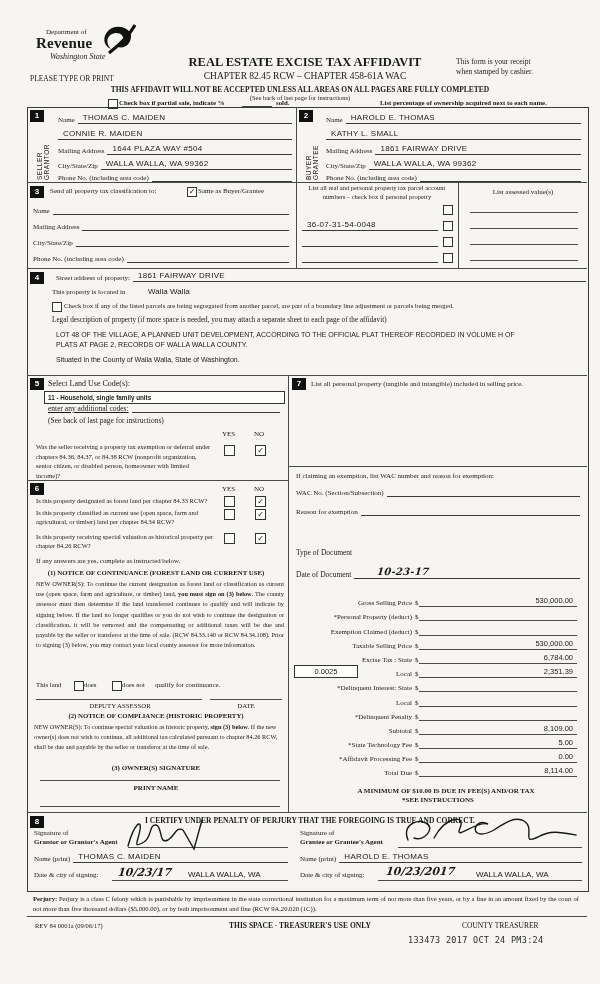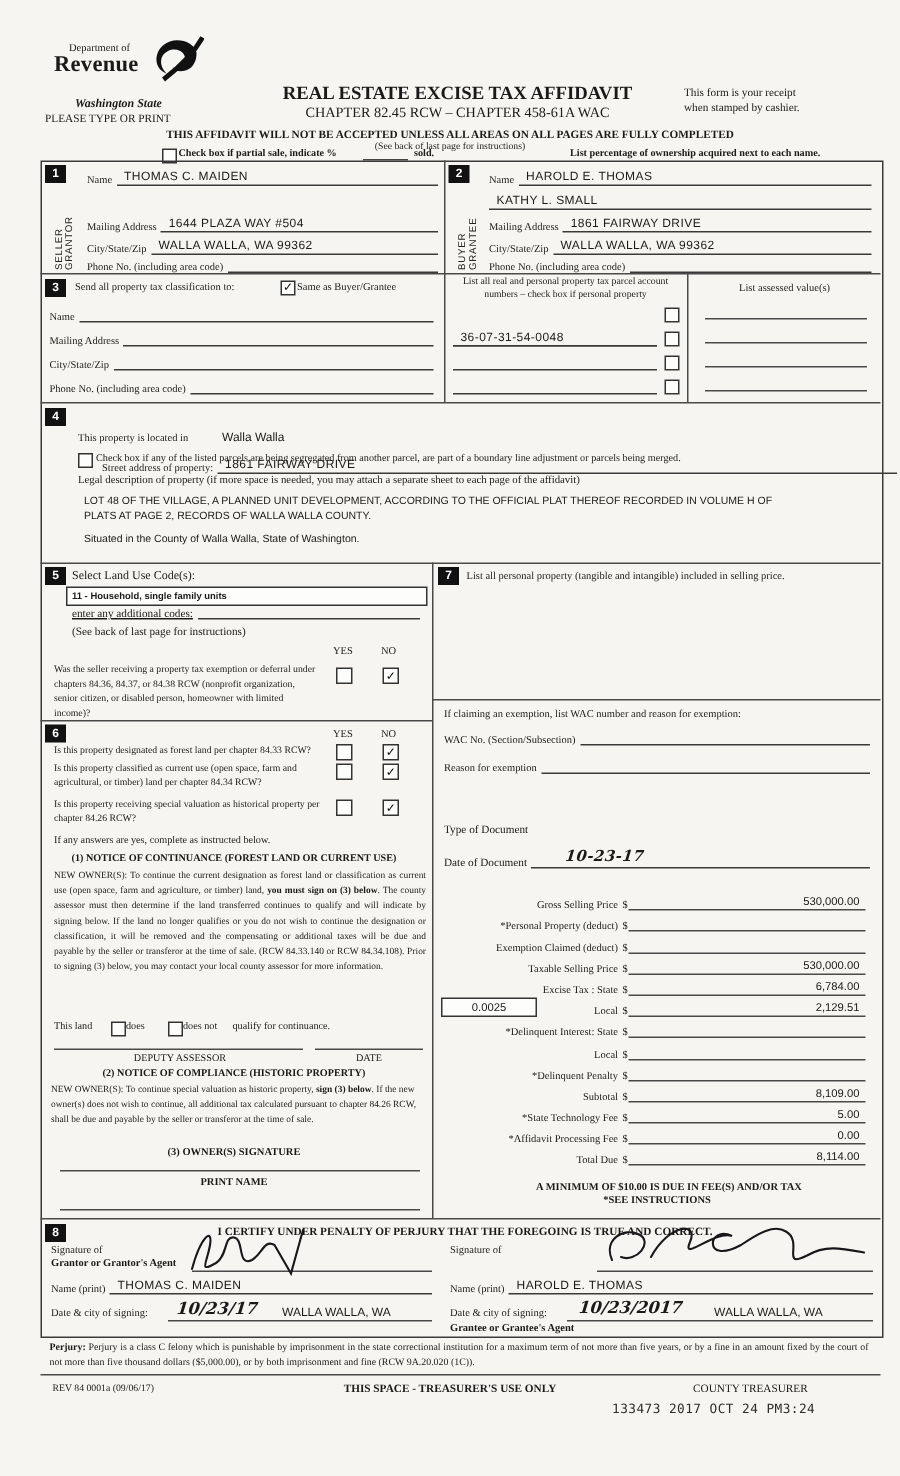--- a/index.html
+++ b/index.html
@@ -28,21 +28,21 @@
   .ratebox{border:1.2px solid #333;background:#fdfdfb;font-family:"Liberation Sans",sans-serif;font-size:7.5px;text-align:center;width:62px;margin-right:auto;margin-left:0;padding:1px 0;align-self:flex-end;}
   .smallcell{font-size:6.5px;}
 </style>
 </head>
 <body>
 
 <div class="paper">
 
   <div class="abs" style="left:46px;top:28px;font-size:7px;">Department of</div>
   <div class="abs b" style="left:36px;top:35px;font-size:15px;letter-spacing:.2px;">Revenue</div>
-  <div class="abs i" style="left:50px;top:64px;font-size:8px;font-weight:bold;">Washington State</div>
+  <div class="abs i" style="left:50px;top:52px;font-size:8px;">Washington State</div>
   <span class="abs" style="left:100px;top:24px;">
     <svg width="36" height="34" viewBox="0 0 36 34">
       <path d="M31 11 C 29 3, 16 0, 9 6 C 2 12, 3 22, 11 25 C 6 20, 6 13, 12 10 C 18 7, 25 11, 23 17 C 22 21, 18 22, 15 21 C 18 25, 26 24, 29 19 C 31 16, 31 13, 31 11 Z" fill="#111"></path>
       <path d="M35 1 C 30 10, 22 19, 9 29" stroke="#111" stroke-width="3.2" fill="none"></path>
     </svg>
   </span>
   <div class="abs b ctr" style="left:135px;top:55px;width:340px;font-size:12.5px;">REAL ESTATE EXCISE TAX AFFIDAVIT</div>
   <div class="abs ctr" style="left:135px;top:71px;width:340px;font-size:9.5px;">CHAPTER 82.45 RCW – CHAPTER 458-61A WAC</div>
   <div class="abs" style="left:456px;top:57px;font-size:7.5px;">This form is your receipt</div>
   <div class="abs" style="left:456px;top:67px;font-size:7.5px;">when stamped by cashier.</div>
@@ -69,20 +69,23 @@
 
   <div class="numbox" style="left:30px;top:110px;">1</div>
   <div class="abs" style="left:36px;top:122px;height:58px;display:flex;">
     <span class="vertlbl">SELLER</span>
     <span class="vertlbl">GRANTOR</span>
   </div>
   <div class="frow" style="left:58px;top:113px;width:234px;">
     <span class="lab">Name</span>
     <span class="ul">THOMAS C. MAIDEN</span>
   </div>
+  <div class="frow" style="left:58px;top:129px;width:234px;">
+    <span class="ul">CONNIE R. MAIDEN</span>
+  </div>
   <div class="frow" style="left:58px;top:144px;width:234px;">
     <span class="lab">Mailing Address</span>
     <span class="ul">1644 PLAZA WAY #504</span>
   </div>
   <div class="frow" style="left:58px;top:159px;width:234px;">
     <span class="lab">City/State/Zip</span>
     <span class="ul">WALLA WALLA, WA  99362</span>
   </div>
   <div class="frow" style="left:58px;top:171px;width:234px;">
     <span class="lab">Phone No. (including area code)</span>
@@ -151,21 +154,21 @@
       <span class="ul"></span>
     </div>
   <span class="abs cb" style="left:443px;top:253px;"></span>
   <div class="abs ctr" style="left:462px;top:188px;width:122px;font-size:7px;">List assessed value(s)</div>
   <div class="abs" style="left:470px;top:212px;width:108px;border-bottom:1px solid #4a4a4a;"></div>
   <div class="abs" style="left:470px;top:228px;width:108px;border-bottom:1px solid #4a4a4a;"></div>
   <div class="abs" style="left:470px;top:244px;width:108px;border-bottom:1px solid #4a4a4a;"></div>
   <div class="abs" style="left:470px;top:260px;width:108px;border-bottom:1px solid #4a4a4a;"></div>
 
   <div class="numbox" style="left:30px;top:272px;">4</div>
-  <div class="frow" style="left:68px;top:271px;width:530px;margin-top:34px;">
+  <div class="frow" style="left:56px;top:271px;width:530px;">
     <span class="lab">Street address of property:</span>
     <span class="ul">1861 FAIRWAY DRIVE</span>
   </div>
   <span class="abs" style="left:52px;top:288px;font-size:7px;">This property is located in</span>
   <span class="abs sans" style="left:148px;top:287px;font-size:8px;">Walla Walla</span>
   <span class="abs cb" style="left:52px;top:302px;"></span>
   <span class="abs" style="left:64px;top:302px;font-size:6.8px;">Check box if any of the listed parcels are being segregated from another parcel, are part of a boundary line adjustment or parcels being merged.</span>
   <div class="abs" style="left:52px;top:316px;font-size:7.2px;">Legal description of property (if more space is needed, you may attach a separate sheet to each page of the affidavit)</div>
   <div class="abs sans" style="left:56px;top:330px;width:480px;font-size:7px;line-height:9.6px;">LOT 48 OF THE VILLAGE, A PLANNED UNIT DEVELOPMENT, ACCORDING TO THE OFFICIAL PLAT THEREOF RECORDED IN VOLUME H OF PLATS AT PAGE 2, RECORDS OF WALLA WALLA COUNTY.</div>
   <div class="abs sans" style="left:56px;top:356px;font-size:7px;">Situated in the County of Walla Walla, State of Washington.</div>
@@ -259,21 +262,21 @@
         <span class="mlab">Excise Tax : State</span>
         <span class="md">$</span>
         <span class="mline">6,784.00</span>
       </div>
     <div class="mrow">
         <span class="mlab">
           <span class="ratebox">0.0025</span>
           <span>Local</span>
         </span>
         <span class="md">$</span>
-        <span class="mline">2,129.51</span>
+        <span class="mline">2,351.39</span>
       </div>
     <div class="mrow">
         <span class="mlab">*Delinquent Interest: State</span>
         <span class="md">$</span>
         <span class="mline"></span>
       </div>
     <div class="mrow">
         <span class="mlab">Local</span>
         <span class="md">$</span>
         <span class="mline"></span>
@@ -320,21 +323,21 @@
   <div class="frow" style="left:34px;top:852px;width:254px;">
     <span class="lab">Name (print)</span>
     <span class="ul">THOMAS C. MAIDEN</span>
   </div>
   <span class="abs" style="left:34px;top:871px;font-size:7px;">Date &amp; city of signing:</span>
   <span class="abs hand" style="left:118px;top:866px;font-size:11px;">10/23/17</span>
   <span class="abs sans" style="left:188px;top:870px;font-size:8px;">WALLA WALLA, WA</span>
   <div class="abs" style="left:112px;top:880px;width:176px;border-bottom:1px solid #4a4a4a;"></div>
 
   <div class="abs" style="left:300px;top:829px;font-size:7px;">Signature of</div>
-  <div class="abs b" style="left:300px;top:838px;font-size:7px;margin-top:43px;">Grantee or Grantee's Agent</div>
+  <div class="abs b" style="left:300px;top:838px;font-size:7px;">Grantee or Grantee's Agent</div>
   <div class="abs" style="left:398px;top:847px;width:184px;border-bottom:1px solid #4a4a4a;"></div>
   <span class="abs" style="left:400px;top:812px;">
     <svg width="185" height="40" viewBox="0 0 185 40">
         <path d="M8 28 C 2 14, 16 6, 26 11 C 36 16, 24 30, 14 26 M34 26 C 46 4, 66 2, 60 16 C 54 30, 76 8, 88 12 C 72 4, 68 32, 94 18 C 106 10, 116 4, 124 9 C 136 16, 120 34, 138 25 C 150 18, 160 20, 176 23" stroke="#17171c" fill="none" stroke-width="1.4" stroke-linecap="round"></path>
       </svg>
   </span>
   <div class="frow" style="left:300px;top:852px;width:282px;">
     <span class="lab">Name (print)</span>
     <span class="ul">HAROLD E. THOMAS</span>
   </div>

